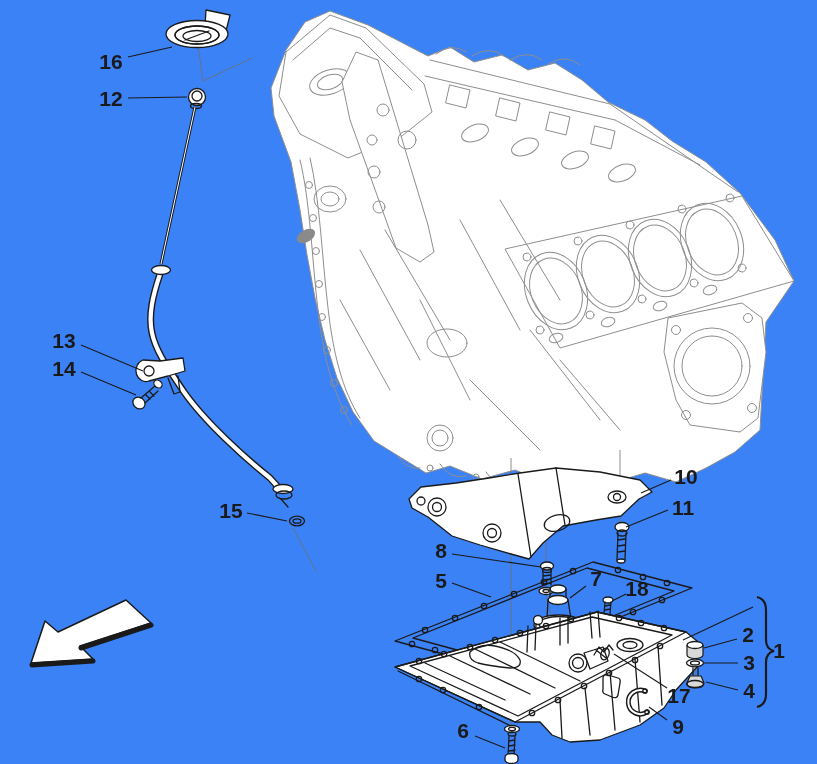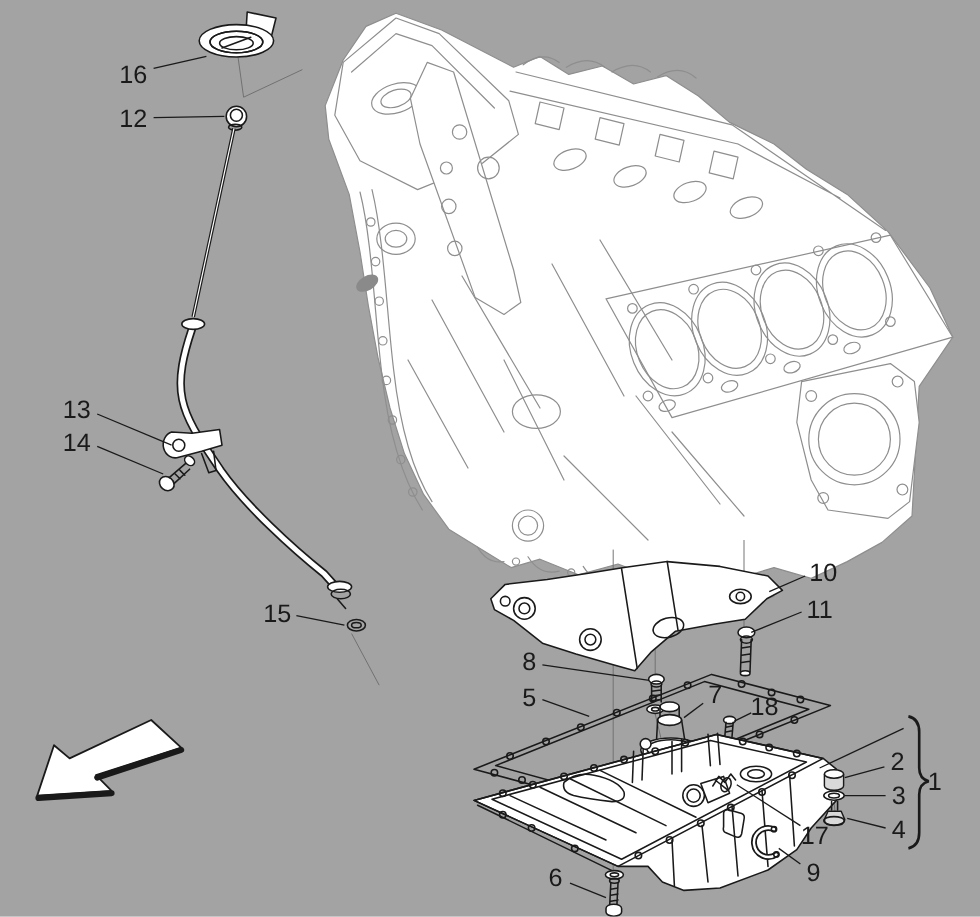--- a/index.html
+++ b/index.html
@@ -1,18 +1,18 @@
 <!DOCTYPE html>
 <html><head>
 <meta charset="utf-8">
 <title>Diagram</title>
 <style>
   html,body{margin:0;padding:0;background:#ffffff;}
-  #stage{position:relative;width:817px;height:764px;background:#a3a3a3;overflow:hidden;
-         font-family:"Liberation Sans",sans-serif;}
+  #stage{position:relative;width:817px;height:764px;background:#3b82f6;overflow:hidden;
+         font-family:"Liberation Sans",sans-serif;font-weight:bold;}
   #art{position:absolute;left:0;top:0;}
   .callout-text{font-family:"Liberation Sans",sans-serif;font-size:21px;fill:#1a1a1a;
                 text-anchor:middle;}
   .leader{stroke:#1a1a1a;stroke-width:1.1;fill:none;}
   .eng{stroke:#8e8e8e;fill:none;stroke-width:1;stroke-linejoin:round;stroke-linecap:round;}
   .engf{stroke:#8e8e8e;fill:#ffffff;stroke-width:1;stroke-linejoin:round;}
   .pt{stroke:#1a1a1a;fill:none;stroke-width:1.3;stroke-linejoin:round;stroke-linecap:round;}
   .ptf{stroke:#1a1a1a;fill:#ffffff;stroke-width:1.3;stroke-linejoin:round;}
   .ptg{stroke:#1a1a1a;fill:#d9d9d9;stroke-width:1.2;stroke-linejoin:round;}
   .thin{stroke:#6f6f6f;stroke-width:0.8;fill:none;}

